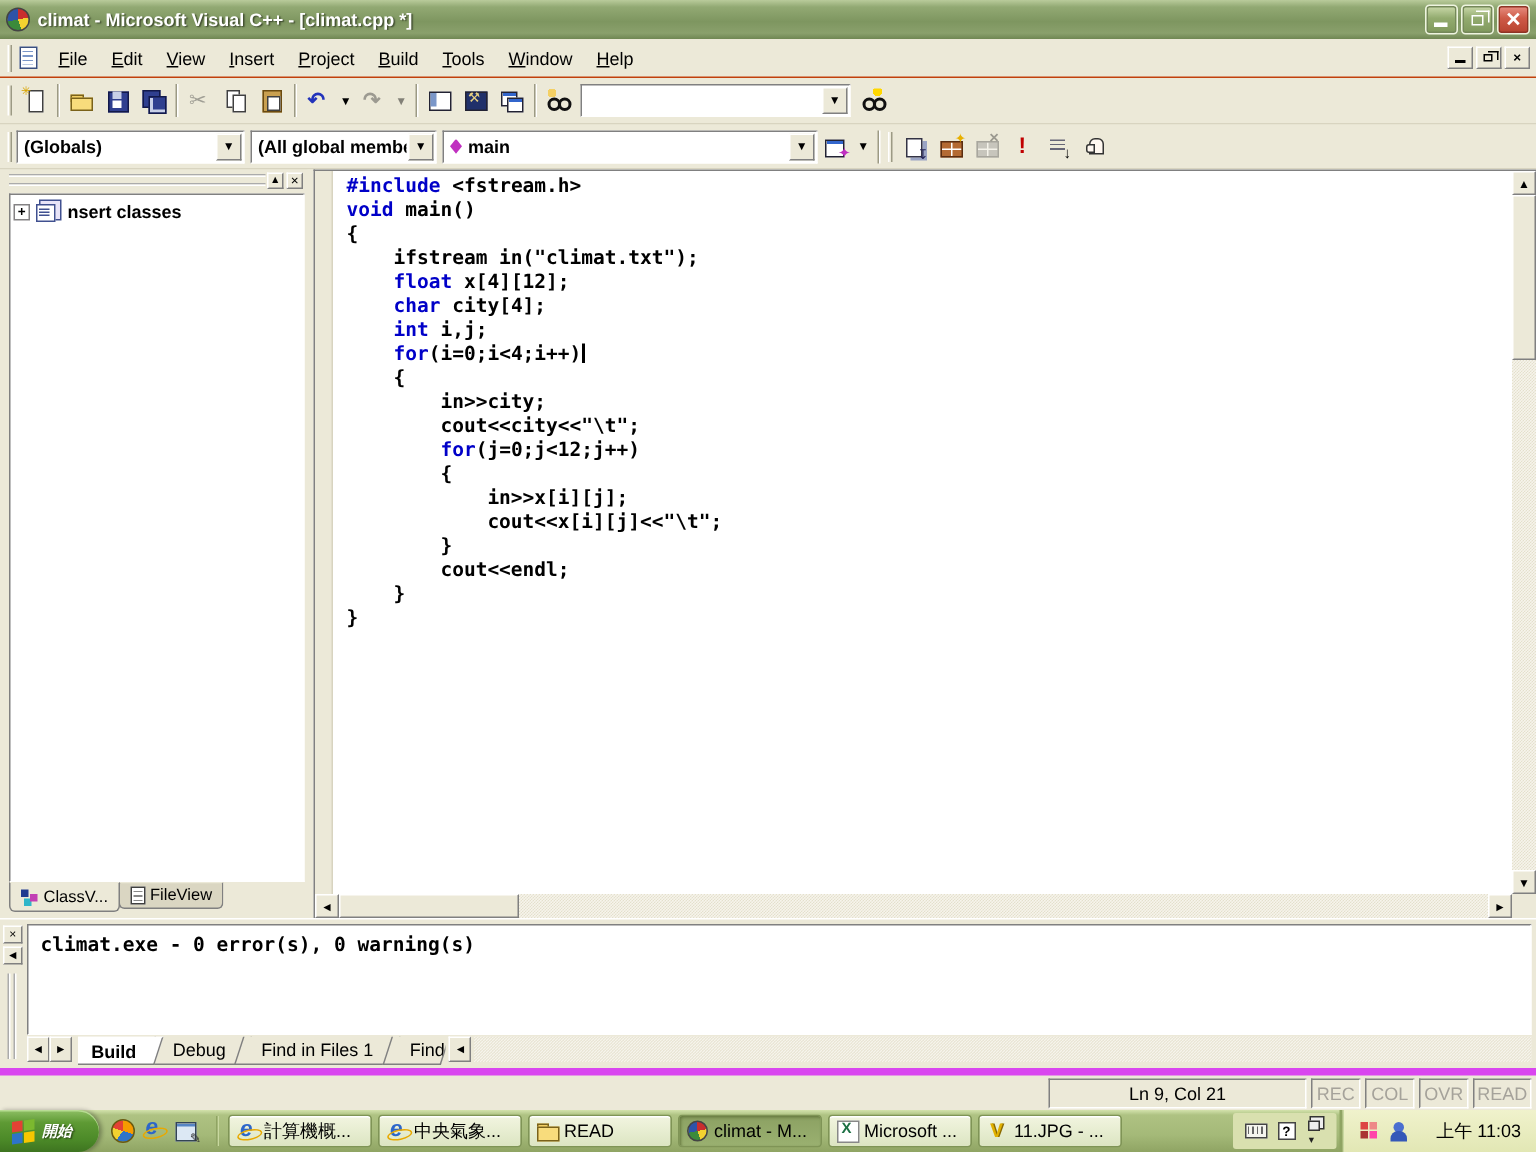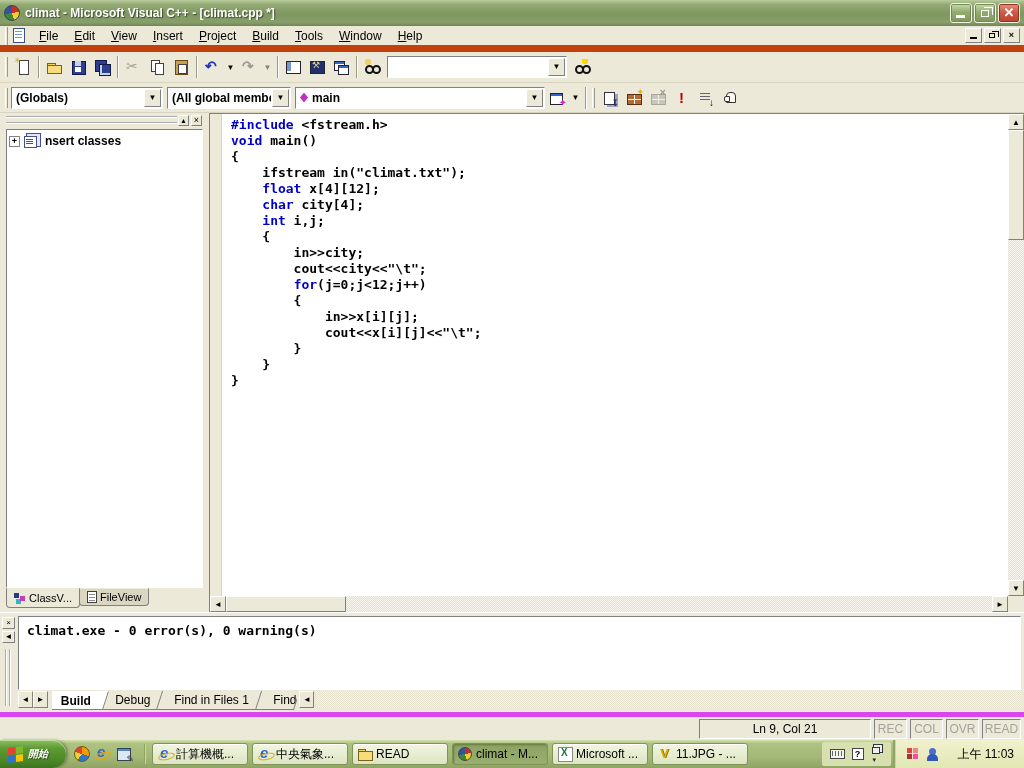--- a/index.html
+++ b/index.html
@@ -20,21 +20,21 @@
   .winbtn { width:22px; height:20px; border-radius:3px; margin-left:2px; position:relative;
     background:linear-gradient(180deg,#CBDAAB,#93AB6F 45%,#7F985C); border:1px solid #EEF4E0; box-shadow:inset 0 0 0 1px #75885A; }
   .winbtn.close { background:linear-gradient(180deg,#E89083,#CE5A47 45%,#B8432F); box-shadow:inset 0 0 0 1px #8E3425; }
   .winbtn .g-min { position:absolute; left:5px; bottom:4px; width:9px; height:3px; background:#fff; }
   .winbtn .g-restore { position:absolute; left:6px; top:6px; width:8px; height:7px; border:1.5px solid #fff; background:transparent; }
   .winbtn .g-restore::before { content:""; position:absolute; left:2px; top:-4px; width:8px; height:7px; border:1.5px solid #fff; border-bottom:none; border-left:none; }
   .winbtn .g-close { position:absolute; left:0; top:1px; width:100%; text-align:center; color:#fff; font-weight:bold; font-size:13px; line-height:16px; }
 
   
   .menubar { position:absolute; left:0; top:26px; width:1024px; height:26px; background:#ECE9D8;
-    border-bottom:7px solid #c2410c; display:flex; align-items:center; padding:0 2px; }
+    border-bottom:1px solid #c2410c; display:flex; align-items:center; padding:0 2px; }
   .menubar .vgrip { height:18px; }
   .mdi-doc { width:12px; height:15px; background:#fff; border:1px solid #3A5080; margin:0 6px 0 2px; position:relative; }
   .mdi-doc::before { content:""; position:absolute; left:1px; top:2px; width:7px; height:9px;
     background:repeating-linear-gradient(180deg,#7A96C8 0 1px,transparent 1px 3px); }
   .menu-item { padding:3px 8px; cursor:default; }
   .menu-item u { text-decoration:underline; }
   .mdi-btns { margin-left:auto; display:flex; gap:2px; padding-right:2px; }
   .mdibtn { width:17px; height:15px; background:#ECE9D8; border:1px solid; border-color:#FFFFFF #808080 #808080 #FFFFFF;
     position:relative; font-size:9px; text-align:center; line-height:13px; font-weight:bold; }
   .mdibtn .m { position:absolute; left:4px; bottom:3px; width:7px; height:2px; background:#000; }
@@ -413,28 +413,30 @@
     <div class="editor">
       <div class="margin-strip"></div>
       <div class="code-area">
           <div class="code-line"><span class="kw">#include</span><span class="pl"> &lt;fstream.h&gt;</span></div>
           <div class="code-line"><span class="kw">void</span><span class="pl"> main()</span></div>
           <div class="code-line"><span class="pl">{</span></div>
           <div class="code-line"><span class="pl">    ifstream in("climat.txt");</span></div>
           <div class="code-line"><span class="pl">    </span><span class="kw">float</span><span class="pl"> x[4][12];</span></div>
           <div class="code-line"><span class="pl">    </span><span class="kw">char</span><span class="pl"> city[4];</span></div>
           <div class="code-line"><span class="pl">    </span><span class="kw">int</span><span class="pl"> i,j;</span></div>
+          <div class="code-line"><span class="pl">    </span><span class="kw">for</span><span class="pl">(i=0;i&lt;4;i++)</span><span class="caret"></span></div>
           <div class="code-line"><span class="pl">    {</span></div>
           <div class="code-line"><span class="pl">        in&gt;&gt;city;</span></div>
           <div class="code-line"><span class="pl">        cout&lt;&lt;city&lt;&lt;"\t";</span></div>
           <div class="code-line"><span class="pl">        </span><span class="kw">for</span><span class="pl">(j=0;j&lt;12;j++)</span></div>
           <div class="code-line"><span class="pl">        {</span></div>
           <div class="code-line"><span class="pl">            in&gt;&gt;x[i][j];</span></div>
           <div class="code-line"><span class="pl">            cout&lt;&lt;x[i][j]&lt;&lt;"\t";</span></div>
           <div class="code-line"><span class="pl">        }</span></div>
+          <div class="code-line"><span class="pl">        cout&lt;&lt;endl;</span></div>
           <div class="code-line"><span class="pl">    }</span></div>
           <div class="code-line"><span class="pl">}</span></div>
         </div>
       <div class="vscroll">
         <div class="sbtn" style="top:0">▲</div>
         <div class="trk track"></div>
         <div class="thumb"></div>
         <div class="sbtn" style="bottom:0">▼</div>
       </div>
       <div class="hscroll">

